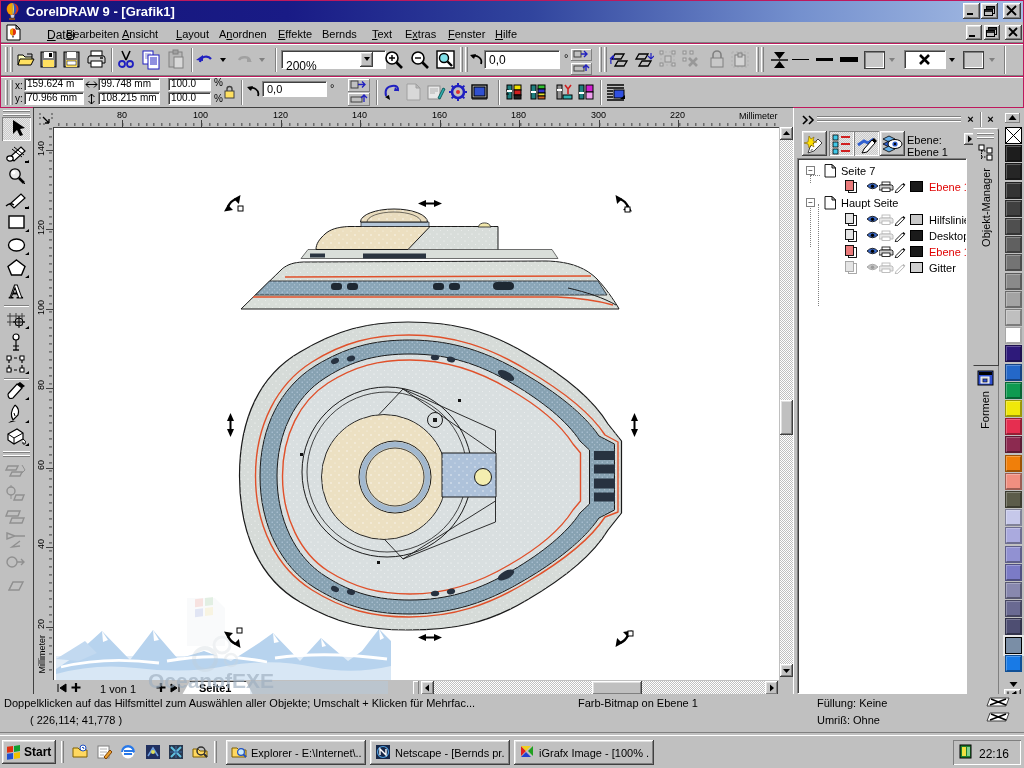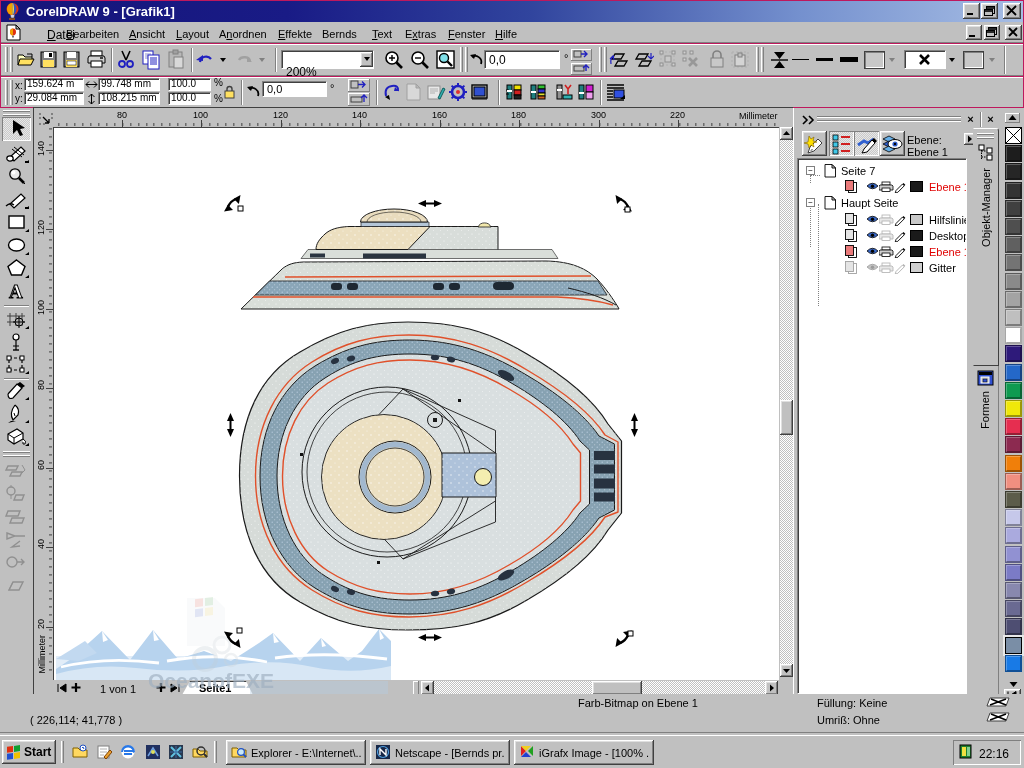--- a/index.html
+++ b/index.html
@@ -56,21 +56,21 @@
         <svg width="17" height="17">
           <path d="M2 1h9l4 4v11h-13z" fill="#fff" stroke="#000"></path>
           <path d="M11 1l4 4h-4z" fill="#c0c0c0" stroke="#000"></path>
           <ellipse cx="8" cy="8" rx="3" ry="3.4" fill="#e03010"></ellipse>
           <path d="M8 4.6c-1.7 0-3 1.5-3 3.4s1.3 3.4 3 3.4z" fill="#f0a000"></path>
           <path d="M7 11.8h2v1.6h-2z" fill="#707070"></path>
         </svg>
       </div>
   <div class="a" style="left:46px;top:6px;font-size:12px"><u>D</u>atei</div>
     <div class="a" style="left:65px;top:6px;font-size:11px"><u>B</u>earbeiten</div>
-    <div class="a" style="left:128px;top:6px;font-size:11px"><u>A</u>nsicht</div>
+    <div class="a" style="left:121px;top:6px;font-size:11px"><u>A</u>nsicht</div>
     <div class="a" style="left:175px;top:6px;font-size:11px"><u>L</u>ayout</div>
     <div class="a" style="left:218px;top:6px;font-size:11px">A<u>n</u>ordnen</div>
     <div class="a" style="left:277px;top:6px;font-size:11px"><u>E</u>ffekte</div>
     <div class="a" style="left:321px;top:6px;font-size:11px">Bernds</div>
     <div class="a" style="left:371px;top:6px;font-size:11px"><u>T</u>ext</div>
     <div class="a" style="left:404px;top:6px;font-size:11px">E<u>x</u>tras</div>
     <div class="a" style="left:447px;top:6px;font-size:11px"><u>F</u>enster</div>
     <div class="a" style="left:494px;top:6px;font-size:11px"><u>H</u>ilfe</div>
   <div class="a wbtn" style="left:965px;top:3px;width:16px;height:15px">
         <div class="a" style="left:3px;top:10px;width:6px;height:2px;background:#000"></div>
@@ -138,21 +138,21 @@
         <path d="M4 11 C5 5 12 4 15 8" fill="none" stroke="#2020c0" stroke-width="2.2"></path>
         <path d="M0 9 l7 -5 0 6 z" fill="#2020c0"></path>
       </svg>
   <div class="a dd" style="left:219px;top:14px"></div>
   <svg class="a" style="left:234px;top:8px" width="18" height="14">
         <path d="M15 10 C15 4 6 4 4 8" fill="none" stroke="#a0a0a0" stroke-width="2.4"></path>
         <path d="M17 10 l-5 -4 v4 z" fill="#a0a0a0"></path>
       </svg>
   <div class="a dd dg" style="left:258px;top:14px"></div>
   <div class="a sep" style="left:274px;top:4px;height:24px"></div>
-  <div class="a fld" style="left:280px;top:6px;width:93px;height:19px;padding:14px 0 0 4px;font-size:12px">200%</div>
+  <div class="a fld" style="left:280px;top:6px;width:105px;height:19px;padding:8px 0 0 4px;font-size:12px">200%</div>
   <div class="a btn" style="left:359px;top:8px;width:13px;height:15px">
         <div class="dd" style="margin:5px auto 0"></div>
       </div>
   <svg class="a" style="left:383px;top:6px" width="21" height="20">
         <circle cx="8" cy="8" r="6" fill="#fff" stroke="#000" stroke-width="1.6"></circle>
         <path d="M12.5 12.5 L18 18" stroke="#000" stroke-width="2.6"></path>
         <path d="M5 8h6M8 5v6" stroke="#000" stroke-width="1.4"></path>
       </svg>
   <svg class="a" style="left:409px;top:6px" width="21" height="20">
         <circle cx="8" cy="8" r="6" fill="#fff" stroke="#000" stroke-width="1.6"></circle>
@@ -238,21 +238,21 @@
   <div class="a dd dg" style="left:988px;top:14px"></div>
   <div class="a sep" style="left:1003px;top:2px;height:28px"></div>
 </div>
 
 <div class="a" id="tb2" style="left:1px;top:77px;width:1022px;height:30px;background:#c0c0c0;box-shadow:inset 0 1px 0 #fff">
   <div class="a grip" style="left:4px;top:3px;height:25px"></div>
   <div class="a grip" style="left:9px;top:3px;height:25px"></div>
   <div class="a" style="left:14px;top:3px;font-size:10px">x:</div>
   <div class="a" style="left:14px;top:16px;font-size:10px">y:</div>
   <div class="a fld" style="left:23px;top:1px;width:60px;height:13px;font-size:10px;padding-left:2px;line-height:10px">159.624 m</div>
-  <div class="a fld" style="left:23px;top:15px;width:60px;height:13px;font-size:10px;padding-left:2px;line-height:10px">29.084 mm</div>
+  <div class="a fld" style="left:23px;top:15px;width:60px;height:13px;font-size:10px;padding-left:2px;line-height:10px">70.966 mm</div>
   <svg class="a" style="left:84px;top:3px" width="13" height="9">
         <path d="M1 4.5 h11 M1 4.5 l3 -3 m-3 3 l3 3 M12 4.5 l-3 -3 m3 3 l-3 3" stroke="#000" fill="none"></path>
       </svg>
   <svg class="a" style="left:86px;top:16px" width="9" height="12">
         <path d="M4.5 1 v10 M4.5 1 l-3 3 m3 -3 l3 3 M4.5 11 l-3 -3 m3 3 l3 -3" stroke="#000" fill="none"></path>
       </svg>
   <div class="a fld" style="left:97px;top:1px;width:62px;height:13px;font-size:10px;padding-left:2px;line-height:10px">99.748 mm</div>
   <div class="a fld" style="left:97px;top:15px;width:62px;height:13px;font-size:10px;padding-left:2px;line-height:10px">108.215 mm</div>
   <div class="a fld" style="left:167px;top:1px;width:43px;height:13px;font-size:10px;padding-left:2px;line-height:10px">100.0</div>
   <div class="a fld" style="left:167px;top:15px;width:43px;height:13px;font-size:10px;padding-left:2px;line-height:10px">100.0</div>
@@ -983,20 +983,21 @@
         </svg>
       </div>
   <div class="a btn" style="left:4px;top:581px;width:17px;height:13px">
         <svg width="17" height="13">
           <path d="M4 2.5 v8 M12 2.5 l-6 4 6 4z" stroke="#000" fill="#000"></path>
         </svg>
       </div>
 </div>
 
 <div class="a" id="status" style="left:0;top:694px;width:1024px;height:41px;background:#c0c0c0">
+  <div class="a" style="left:4px;top:3px">Doppelklicken auf das Hilfsmittel zum Auswählen aller Objekte; Umschalt + Klicken für Mehrfac...</div>
   <div class="a" style="left:578px;top:3px">Farb-Bitmap on Ebene 1</div>
   <div class="a" style="left:817px;top:3px">Füllung: Keine</div>
   <div class="a" style="left:30px;top:20px">( 226,114; 41,778 )</div>
   <div class="a" style="left:817px;top:20px">Umriß: Ohne</div>
   <svg class="a" style="left:986px;top:3px" width="25" height="11">
         <path d="M4 1 h19 l-3 8 h-19 z" fill="#fff" stroke="#404040"></path>
         <path d="M5 2 L20 8 M20 2 L4 8" stroke="#000" stroke-width="1.5"></path>
       </svg>
   <svg class="a" style="left:986px;top:18px" width="25" height="11">
         <path d="M4 1 h19 l-3 8 h-19 z" fill="#fff" stroke="#404040"></path>

